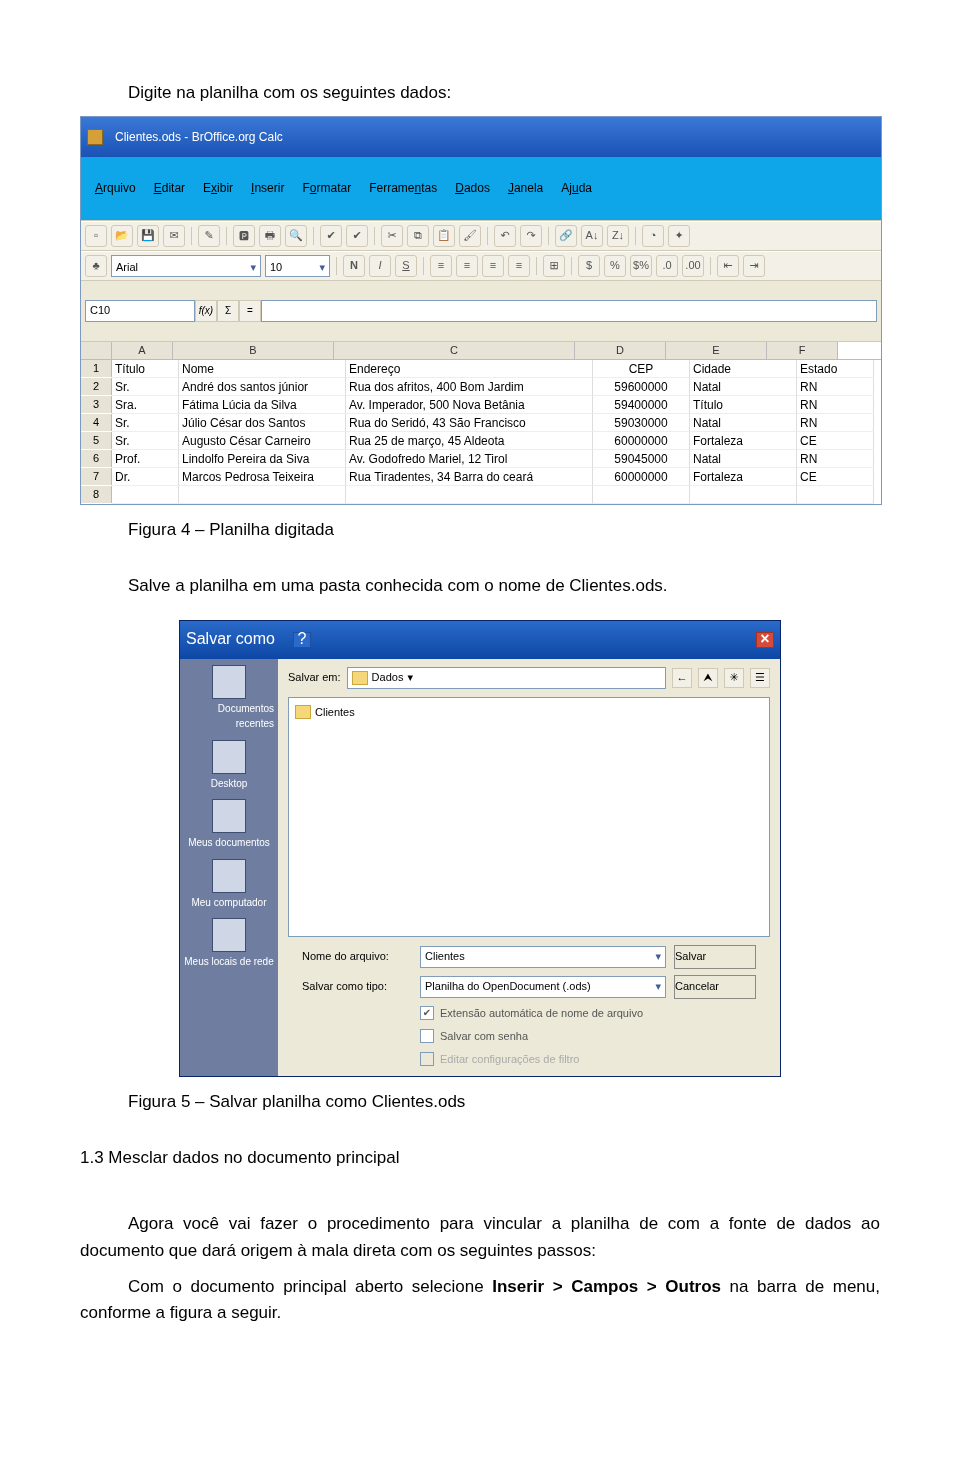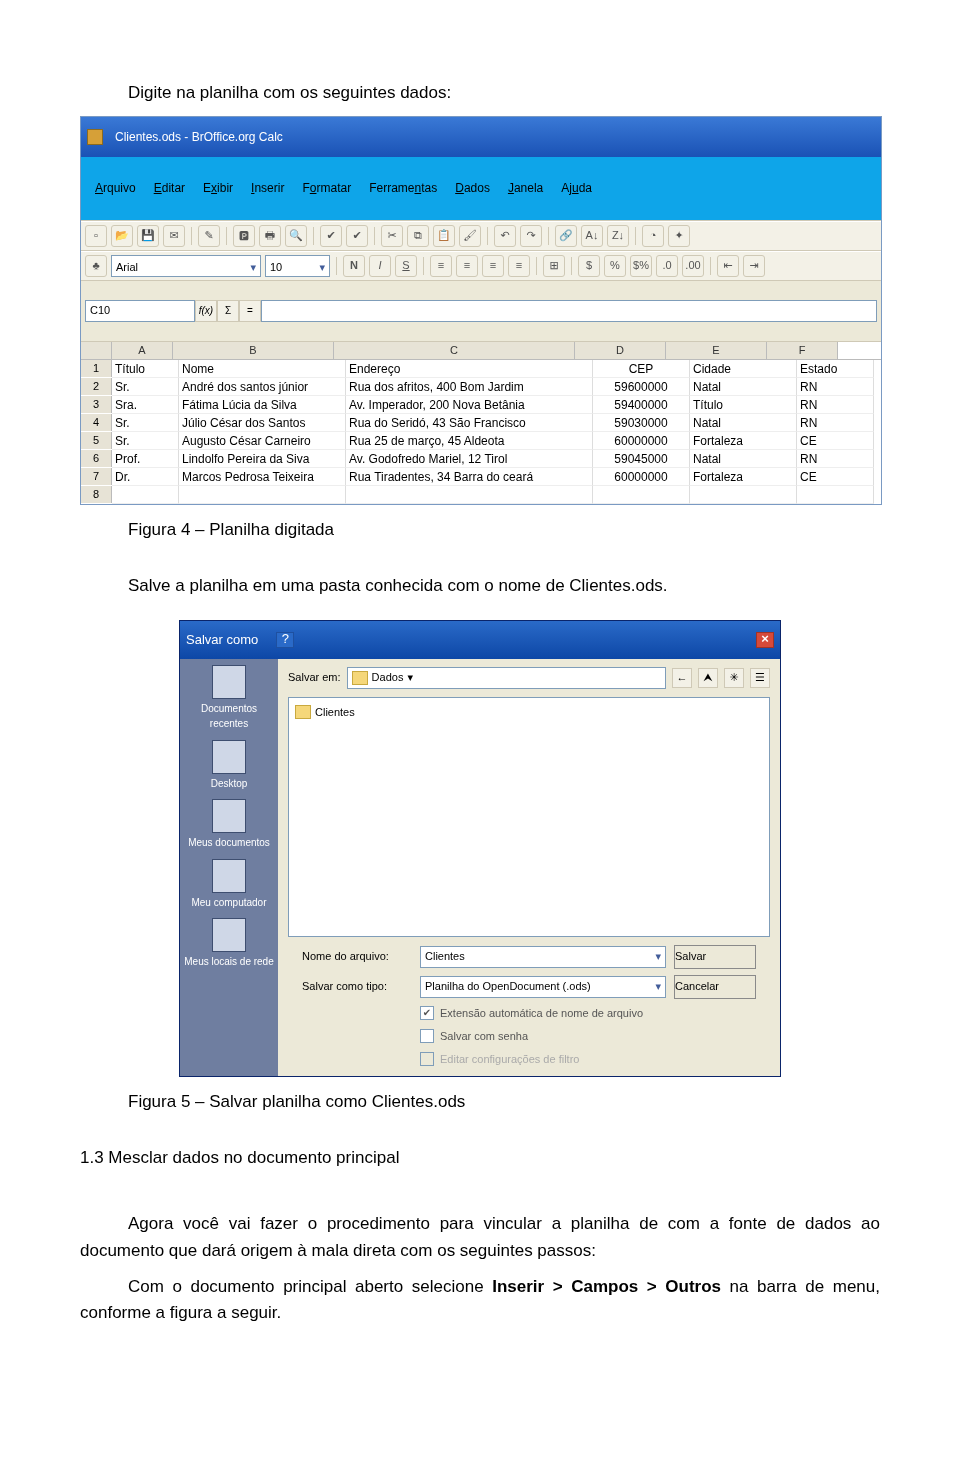--- a/index.html
+++ b/index.html
@@ -29,25 +29,25 @@
   .sheet{background:#fff}
   .colhdr{display:flex;border-bottom:1px solid #bbb}
   .rowhdr{width:30px;background:#e7e3d6;border-right:1px solid #bbb;text-align:center;font-size:11px;height:17px;line-height:17px}
   .ch{background:#e7e3d6;text-align:center;font-size:11px;color:#333;height:17px;line-height:17px;border-right:1px solid #bbb}
   .grid .gr{display:flex}
   .cell{height:17px;border-right:1px solid #ddd;border-bottom:1px solid #eee;padding:0 3px;font-size:12px;overflow:hidden;white-space:nowrap}
   .cA{width:60px}.cB{width:160px}.cC{width:240px}.cD{width:90px;text-align:center}.cE{width:100px}.cF{width:70px}
 
   
   .dlg{width:600px;margin:20px auto 12px auto;font-family:Tahoma,Arial,sans-serif;font-size:11px;border:1px solid #0a246a;background:#ece9d8}
-  .dlg .titlebar{background:linear-gradient(#2a6ac8,#0d47a6);height:22px;font-size:13px}
+  .dlg .titlebar{background:linear-gradient(#2a6ac8,#0d47a6);height:22px;font-size:16px}
   .dlg .titlebar .x{margin-left:auto;background:#d64a3a;width:16px;height:14px;border:1px solid #a13327;color:#fff;text-align:center;line-height:12px;font-weight:bold}
   .dlg .titlebar .q{background:#2a6ac8;width:16px;height:14px;border:1px solid #1e50a0;color:#fff;text-align:center;line-height:12px;margin-left:6px}
   .dlgbody{display:flex}
-  .placesbar{width:90px;background:#6f7ea0;padding:6px 4px;display:flex;flex-direction:column;gap:8px;color:#fff;font-size:10px;text-align:center}
+  .placesbar{width:90px;background:#6f7ea0;padding:6px 4px;display:flex;flex-direction:column;gap:8px;color:#fff;font-size:10px;text-align:right}
   .place{display:flex;flex-direction:column;align-items:center;gap:2px}
   .place .pic{width:32px;height:32px;border:1px solid #3e4e70;background:#cfd7e7}
   .main{flex:1;display:flex;flex-direction:column}
   .toprow{display:flex;align-items:center;gap:6px;padding:8px 10px}
   .toprow .cbo{flex:1;height:20px;border:1px solid #7f9db9;background:#fff;display:flex;align-items:center;padding:0 4px;gap:4px}
   .toprow .nav{width:18px;height:18px;border:1px solid #cfc9b6;background:#f3f1e7;display:flex;align-items:center;justify-content:center}
   .filelist{margin:0 10px;height:230px;border:1px solid #7f9db9;background:#fff;padding:4px}
   .fileitem{display:flex;align-items:center;gap:4px;font-size:11px;padding:2px}
   .fileitem .fic{width:14px;height:12px;background:#f5d77a;border:1px solid #c9a93f}
   .bottom{padding:8px 24px;display:flex;flex-direction:column;gap:6px}
@@ -181,21 +181,21 @@
             <div class="cell cB">André dos santos júnior</div>
             <div class="cell cC">Rua dos afritos, 400 Bom Jardim</div>
             <div class="cell cD">59600000</div>
             <div class="cell cE">Natal</div>
             <div class="cell cF">RN</div>
           </div>
           <div class="gr">
             <div class="rowhdr">3</div>
             <div class="cell cA">Sra.</div>
             <div class="cell cB">Fátima Lúcia da Silva</div>
-            <div class="cell cC">Av. Imperador, 200 Nova Betânia</div>
+            <div class="cell cC">Av. Imperador, 500 Nova Betânia</div>
             <div class="cell cD">59400000</div>
             <div class="cell cE">Título</div>
             <div class="cell cF">RN</div>
           </div>
           <div class="gr">
             <div class="rowhdr">4</div>
             <div class="cell cA">Sr.</div>
             <div class="cell cB">Júlio César dos Santos</div>
             <div class="cell cC">Rua do Seridó, 43 São Francisco</div>
             <div class="cell cD">59030000</div>

